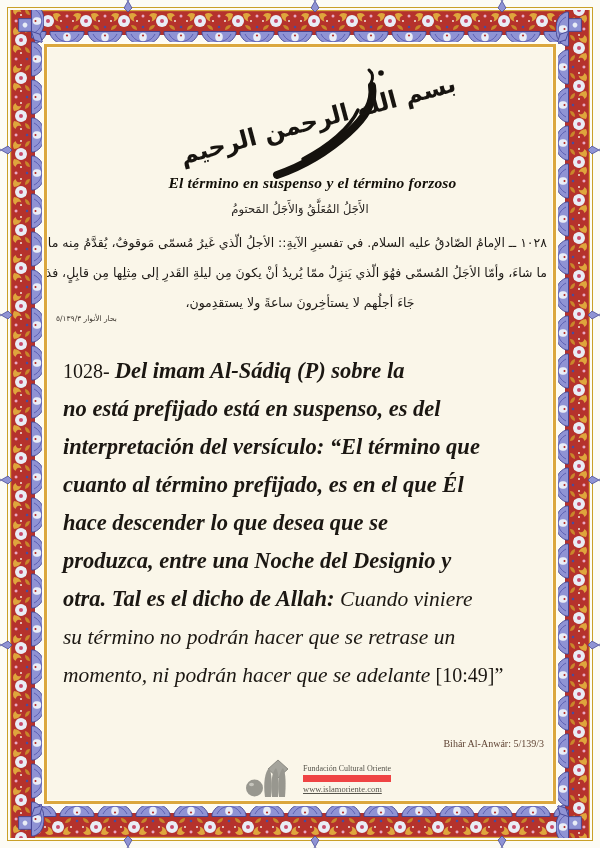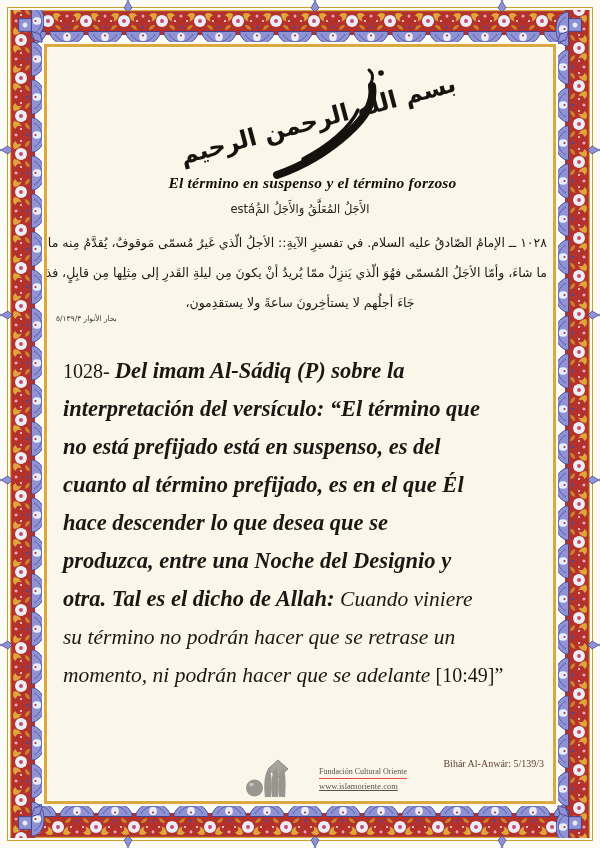--- a/index.html
+++ b/index.html
@@ -28,26 +28,26 @@
 
   .marginal{position:absolute;top:267px;left:9px;direction:rtl;
             font-family:"DejaVu Sans",sans-serif;font-size:7.5px;color:#3c362f;}
 
   .hadith-es{position:absolute;top:311px;left:16px;right:5px;color:#1b1712;}
   .es-line{white-space:pre;line-height:26px;height:38px;}
   .seg-b{font-weight:bold;font-style:italic;font-size:22.5px;}
   .seg-q{font-style:italic;font-size:21.5px;}
   .seg-n{font-size:20px;}
 
-  .cite{position:absolute;top:691px;right:9px;font-size:10px;color:#5f4333;margin-top:20px;}
+  .cite{position:absolute;top:691px;right:9px;font-size:10px;color:#5f4333;}
 
-  .footer{position:absolute;left:198px;top:712px;display:flex;align-items:center;gap:24px;}
+  .footer{position:absolute;left:198px;top:712px;display:flex;align-items:center;gap:8px;}
   .f-text{color:#56544b;}
   .f-org{font-size:8px;padding-bottom:2px;}
-  .f-url{font-size:8.5px;border-top:1px solid #ef4444;padding-top:2px;text-decoration:underline;}
+  .f-url{font-size:8.5px;border-top:7px solid #ef4444;padding-top:2px;text-decoration:underline;}
 </style>
 </head>
 <body>
 
 <div class="page">
 
   <svg class="border-art" viewBox="0 0 600 848" xmlns="http://www.w3.org/2000/svg">
     <defs>
       <pattern id="bnd" width="38" height="34" patternUnits="userSpaceOnUse">
         <rect width="38" height="25" fill="#b5322c"></rect>
@@ -123,34 +123,34 @@
         <path d="M92,122 C118,113 142,99 163,80 C180,65 190,50 187,33" fill="none" stroke="#15120e" stroke-width="8" stroke-linecap="round"></path>
         <path d="M118,106 C143,93 165,75 173,57" fill="none" stroke="#15120e" stroke-width="3.5" stroke-linecap="round"></path>
         <path d="M186,30 q4,-8 -2,-13" fill="none" stroke="#15120e" stroke-width="3" stroke-linecap="round"></path>
         <circle cx="196" cy="20" r="2.8" fill="#15120e"></circle>
       </svg>
       <div class="bism-text">بسم الله الرحمن الرحيم</div>
     </div>
 
     <div class="title-es">El término en suspenso y el término forzoso</div>
 
-    <div class="subtitle-ar">الأَجَلُ المُعَلَّقُ وَالأَجَلُ المَestáُ</div>
+    <div class="subtitle-ar">الأَجَلُ المُعَلَّقُ وَالأَجَلُ المَحتومُ</div>
 
     <div class="arabic-par" id="ar-box">
         <div class="ar-line">١٠٢٨ ــ الإمامُ الصّادقُ عليه السلام. في تفسيرِ الآيةِ:: الأجلُ الّذي غَيرُ مُسمّى مَوقوفٌ، يُقدَّمُ مِنه ما شاءَ، ويُؤخَّرُ مِنه</div>
         <div class="ar-line">ما شاءَ، وأمّا الأجَلُ المُسمّى فهُوَ الّذي يَنزِلُ ممّا يُريدُ أنْ يكونَ مِن ليلةِ القَدرِ إلى مِثلِها مِن قابِلٍ، فذلكَ قولُ اللهِ: إذا</div>
         <div class="ar-line">جَاءَ أجلُهم لا يستأخِرونَ ساعةً ولا يستقدِمون،</div>
       </div>
 
     <div class="marginal">بحار الأنوار ٥/١٣٩/٣</div>
 
     <div class="hadith-es" id="es-box">
         <div class="es-line"><span class="seg-n">1028- </span><span class="seg-b">Del imam Al-Sádiq (P) sobre la</span></div>
+        <div class="es-line"><span class="seg-b">no está prefijado está en suspenso, es del</span></div>
         <div class="es-line"><span class="seg-b">interpretación del versículo: “El término que</span></div>
-        <div class="es-line"><span class="seg-b">no está prefijado está en suspenso, es del</span></div>
         <div class="es-line"><span class="seg-b">cuanto al término prefijado, es en el que Él</span></div>
         <div class="es-line"><span class="seg-b">hace descender lo que desea que se</span></div>
         <div class="es-line"><span class="seg-b">produzca, entre una Noche del Designio y</span></div>
         <div class="es-line"><span class="seg-b">otra. Tal es el dicho de Allah: </span><span class="seg-q">Cuando viniere</span></div>
         <div class="es-line"><span class="seg-q">su término no podrán hacer que se retrase un</span></div>
         <div class="es-line"><span class="seg-q">momento, ni podrán hacer que se adelante </span><span class="seg-n">[10:49]”</span></div>
       </div>
 
     <div class="cite">Bihár Al-Anwár: 5/139/3</div>
 

